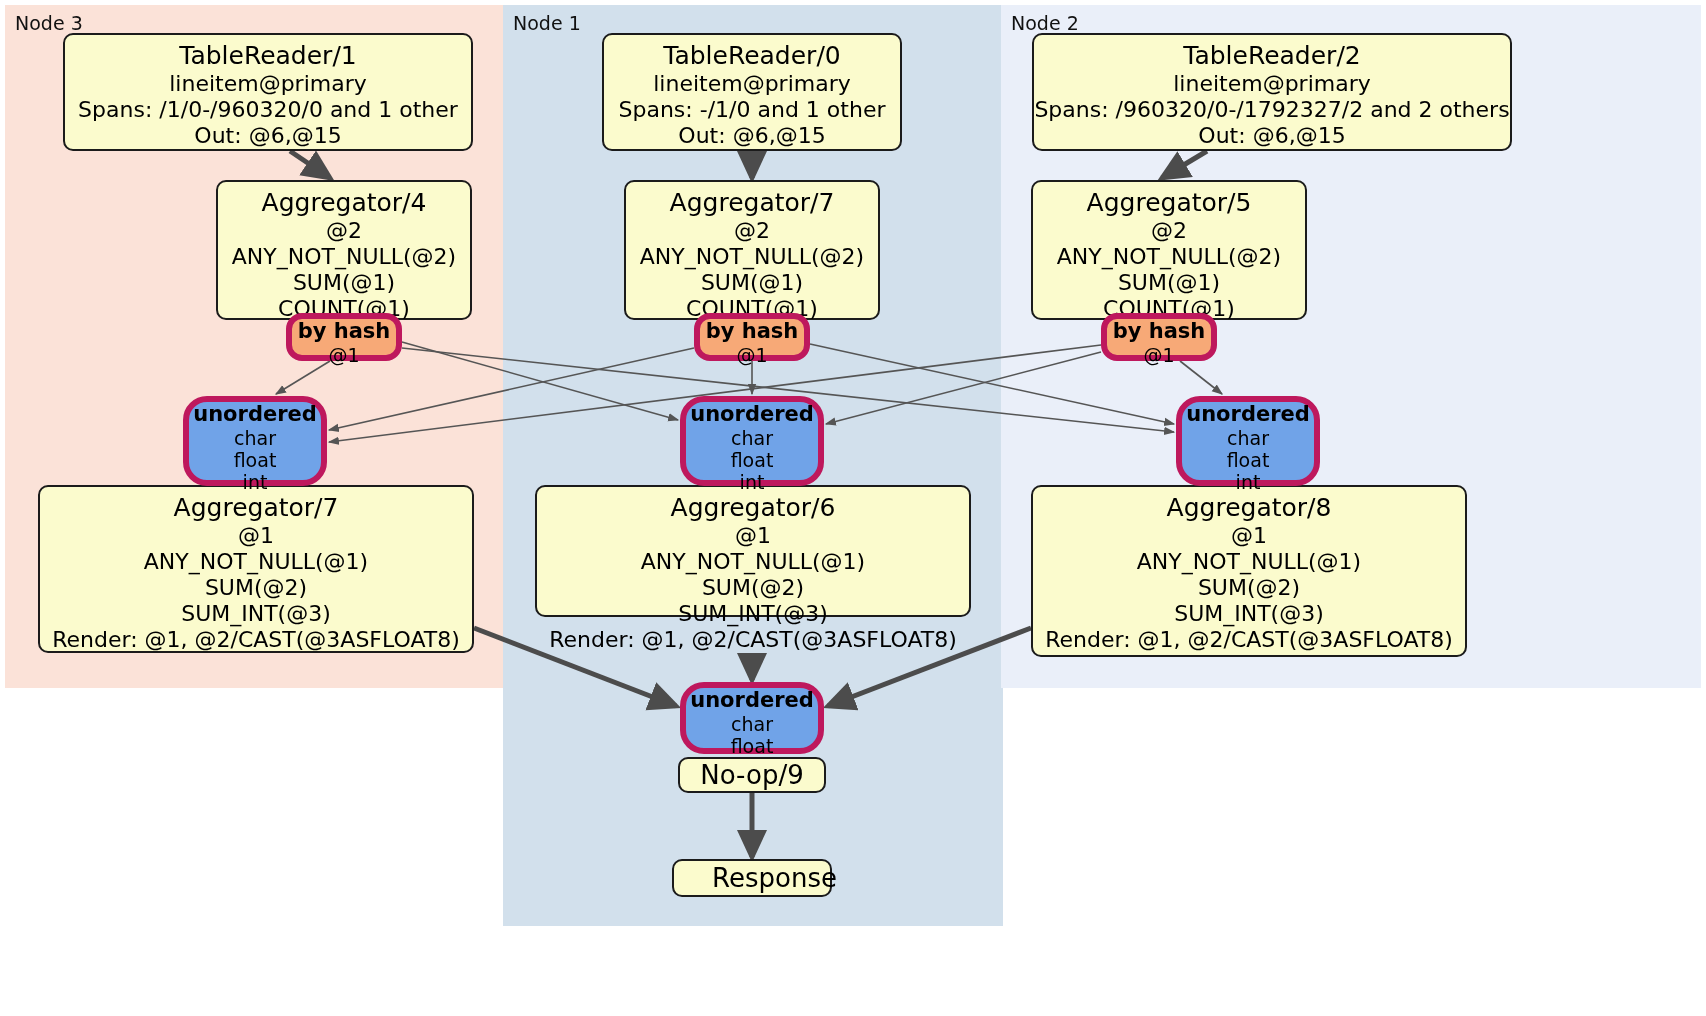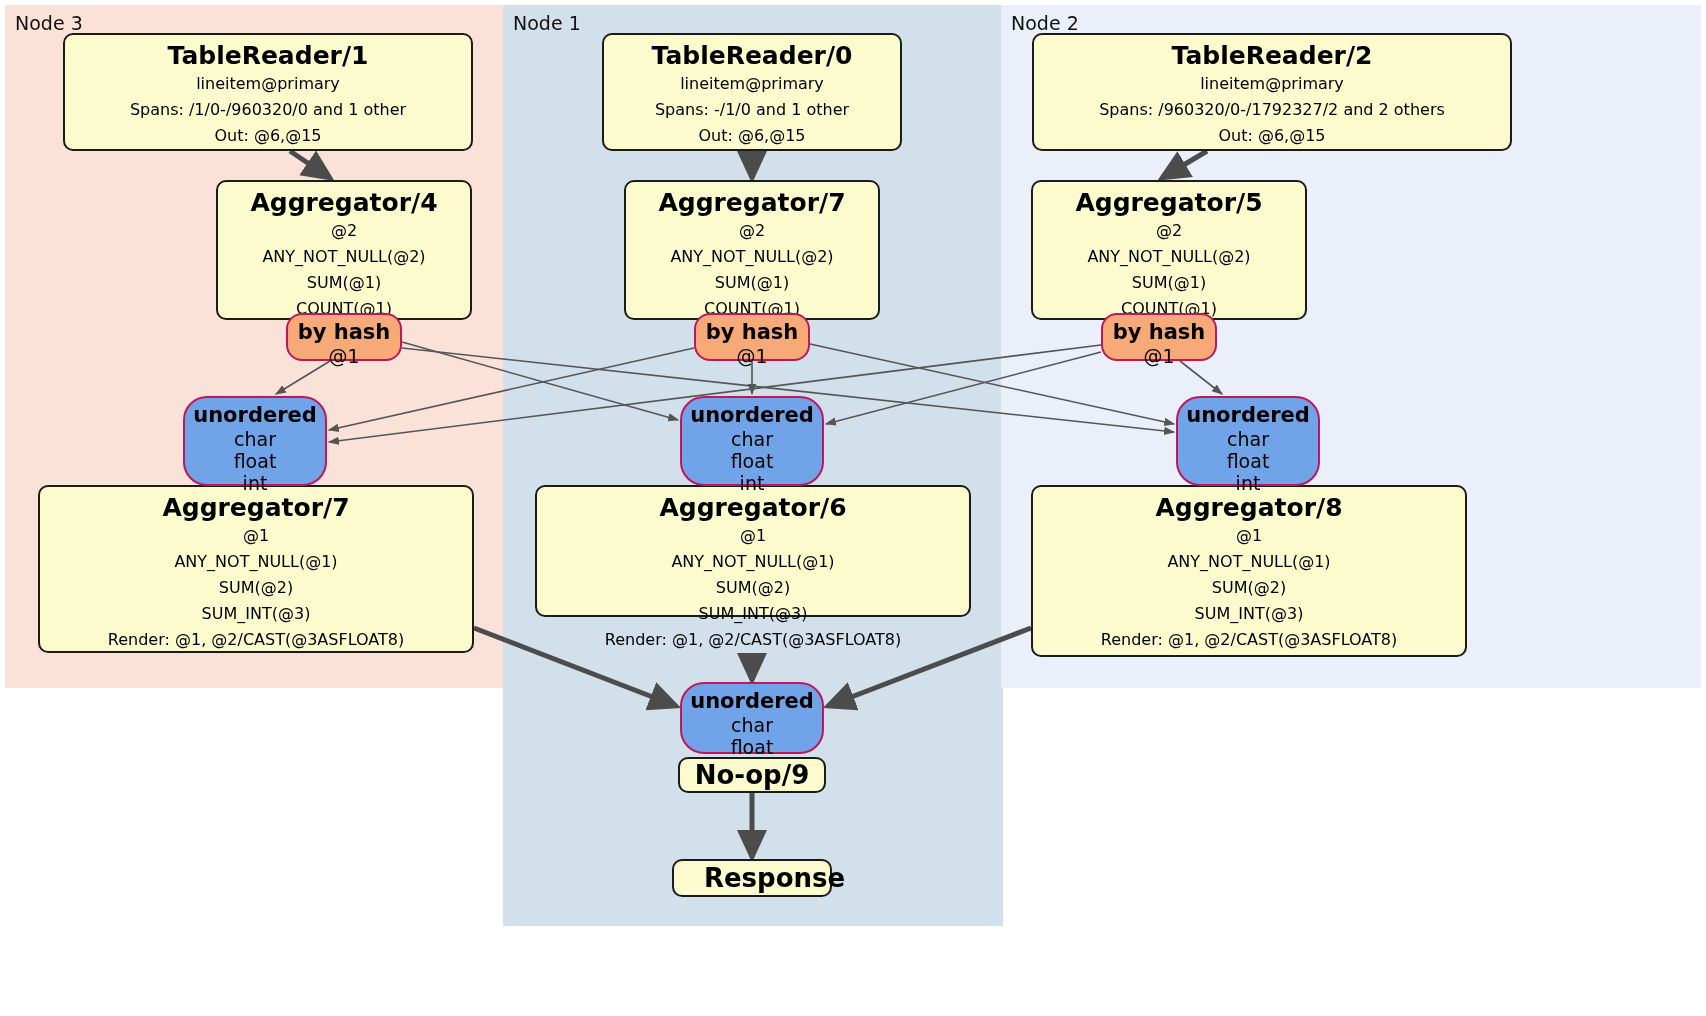--- a/index.html
+++ b/index.html
@@ -45,48 +45,47 @@
     position: absolute;
     box-sizing: border-box;
     background: #fbfbcd;
     border: 2px solid #1b1b1b;
     border-radius: 10px;
     text-align: center;
     padding-top: 6px;
     color: #000000;
   }
   .proc .title {
-    font-weight: bold;
+    font-weight: normal;
     font-size: 25px;
     line-height: 30px;
     white-space: nowrap;
   }
   .proc .line {
-    font-size: 16px;
+    font-size: 22px;
     line-height: 26px;
     white-space: nowrap;
   }
   .proc.small {
     padding-top: 0;
     display: flex;
     align-items: center;
     justify-content: center;
   }
   .proc.small .title {
     font-size: 26px;
   }
   
   .pill {
     position: absolute;
     box-sizing: border-box;
-    border: 2px solid #be185d;
+    border: 6px solid #be185d;
     border-radius: 14px;
     text-align: center;
     color: #000000;
-    padding-top: 5px;
   }
   .pill.hash {
     background: #f7a977;
     border-radius: 16px;
   }
   .pill.sync {
     background: #70a3e8;
     border-radius: 24px;
   }
   .pill .ptitle {

